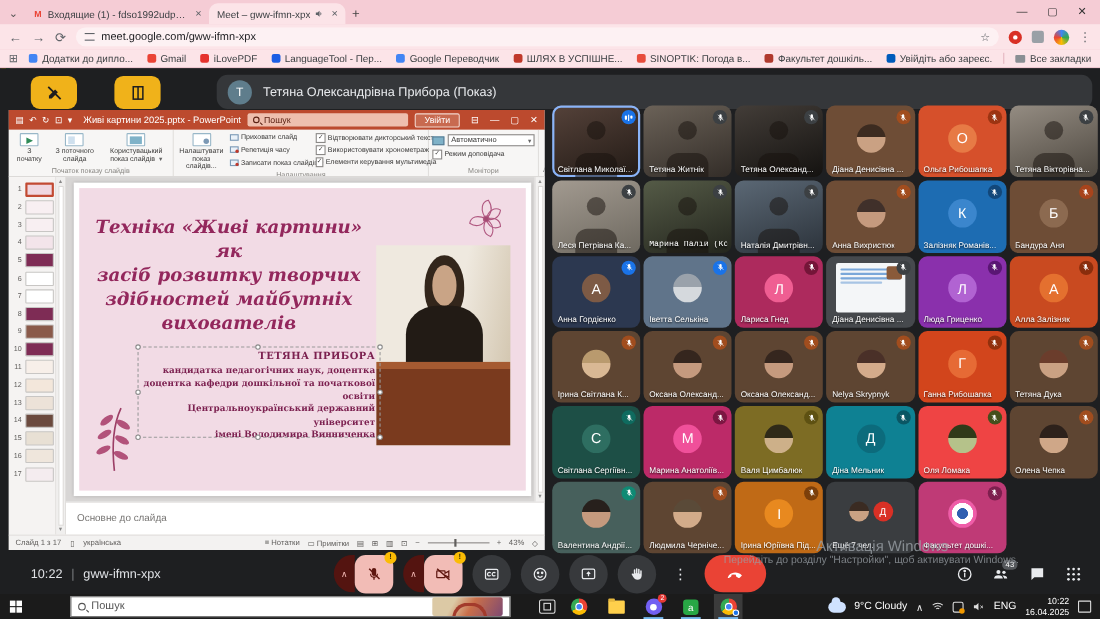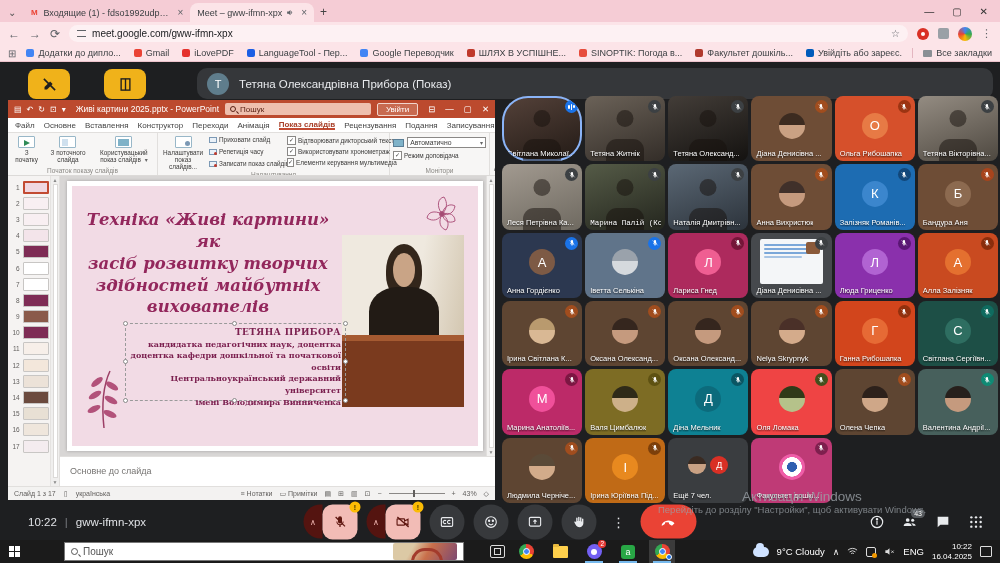--- a/index.html
+++ b/index.html
@@ -310,32 +310,20 @@
             <span>Пошук</span>
           </span>
         <span class="signin">Увійти</span>
         <span class="pwc">
             <span>⊟</span>
             <span>—</span>
             <span>▢</span>
             <span>✕</span>
           </span>
       </div>
-      <div class="ptabs">
-          <span class="ptab">Файл</span>
-          <span class="ptab">Основне</span>
-          <span class="ptab">Вставлення</span>
-          <span class="ptab">Конструктор</span>
-          <span class="ptab">Переходи</span>
-          <span class="ptab">Анімація</span>
-          <span class="ptab on">Показ слайдів</span>
-          <span class="ptab">Рецензування</span>
-          <span class="ptab">Подання</span>
-          <span class="ptab">Записування</span>
-        </div>
       <div class="ribbon">
         <div class="rgrp" style="width:150px">
           <div class="rbody">
               <div class="bigbtn w1">
                 <span class="icn v0"></span>
                 <span>З початку</span>
               </div>
               <div class="bigbtn ">
                 <span class="icn v1"></span>
                 <span>З поточного слайда</span>
@@ -554,21 +542,21 @@
               <i></i>
             </span>
           <span>+</span>
           <span>43%</span>
           <span>◇</span>
         </span>
       </div>
     </div>
 
     <div class="grid">
-        <div class="tile ring" style="background: linear-gradient(160deg, rgb(85, 66, 58), rgb(34, 26, 21)); border-radius: 26px;">
+        <div class="tile ring" style="background: linear-gradient(160deg, rgb(85, 66, 58), rgb(34, 26, 21));">
           <span class="sh"></span>
           <span class="sb"></span>
           <span class="badge spk">
             <i></i>
             <i></i>
             <i></i>
           </span>
           <span class="tname">Світлана Миколаї...</span>
         </div>
         <div class="tile" style="background: linear-gradient(160deg, rgb(107, 98, 88), rgb(51, 45, 40));">
@@ -794,20 +782,30 @@
         </div>
         <div class="tile" style="background: rgb(210, 69, 28);">
           <span class="lc" style="background:#e66a35">Г</span>
           <span class="badge" style="background:#92300d">
             <svg viewBox="0 0 24 24">
               <path fill="#fff" d="M12 14.5c1.8 0 3.2-1.4 3.2-3.2V6a3.2 3.2 0 1 0-6.4 0v5.3c0 1.8 1.4 3.2 3.2 3.2zm5.8-3.2h-1.6a4.2 4.2 0 0 1-8.4 0H6.2a5.8 5.8 0 0 0 4.8 5.7V20h2v-3a5.8 5.8 0 0 0 4.8-5.7z"></path>
               <path stroke="#fff" stroke-width="1.8" d="M5 4l15 15"></path>
             </svg>
           </span>
           <span class="tname">Ганна Рибошапка</span>
+        </div>
+        <div class="tile" style="background: rgb(94, 69, 50);">
+          <span class="ac" style="background:linear-gradient(180deg,#6b3d2c 0 46%,#caa183 46% 100%)"></span>
+          <span class="badge" style="background:#a14d1e">
+            <svg viewBox="0 0 24 24">
+              <path fill="#fff" d="M12 14.5c1.8 0 3.2-1.4 3.2-3.2V6a3.2 3.2 0 1 0-6.4 0v5.3c0 1.8 1.4 3.2 3.2 3.2zm5.8-3.2h-1.6a4.2 4.2 0 0 1-8.4 0H6.2a5.8 5.8 0 0 0 4.8 5.7V20h2v-3a5.8 5.8 0 0 0 4.8-5.7z"></path>
+              <path stroke="#fff" stroke-width="1.8" d="M5 4l15 15"></path>
+            </svg>
+          </span>
+          <span class="tname">Тетяна Дука</span>
         </div>
         <div class="tile" style="background: rgb(29, 79, 70);">
           <span class="lc" style="background:#2e6e61">С</span>
           <span class="badge" style="background:#0f6b5f">
             <svg viewBox="0 0 24 24">
               <path fill="#fff" d="M12 14.5c1.8 0 3.2-1.4 3.2-3.2V6a3.2 3.2 0 1 0-6.4 0v5.3c0 1.8 1.4 3.2 3.2 3.2zm5.8-3.2h-1.6a4.2 4.2 0 0 1-8.4 0H6.2a5.8 5.8 0 0 0 4.8 5.7V20h2v-3a5.8 5.8 0 0 0 4.8-5.7z"></path>
               <path stroke="#fff" stroke-width="1.8" d="M5 4l15 15"></path>
             </svg>
           </span>
           <span class="tname">Світлана Сергіївн...</span>

